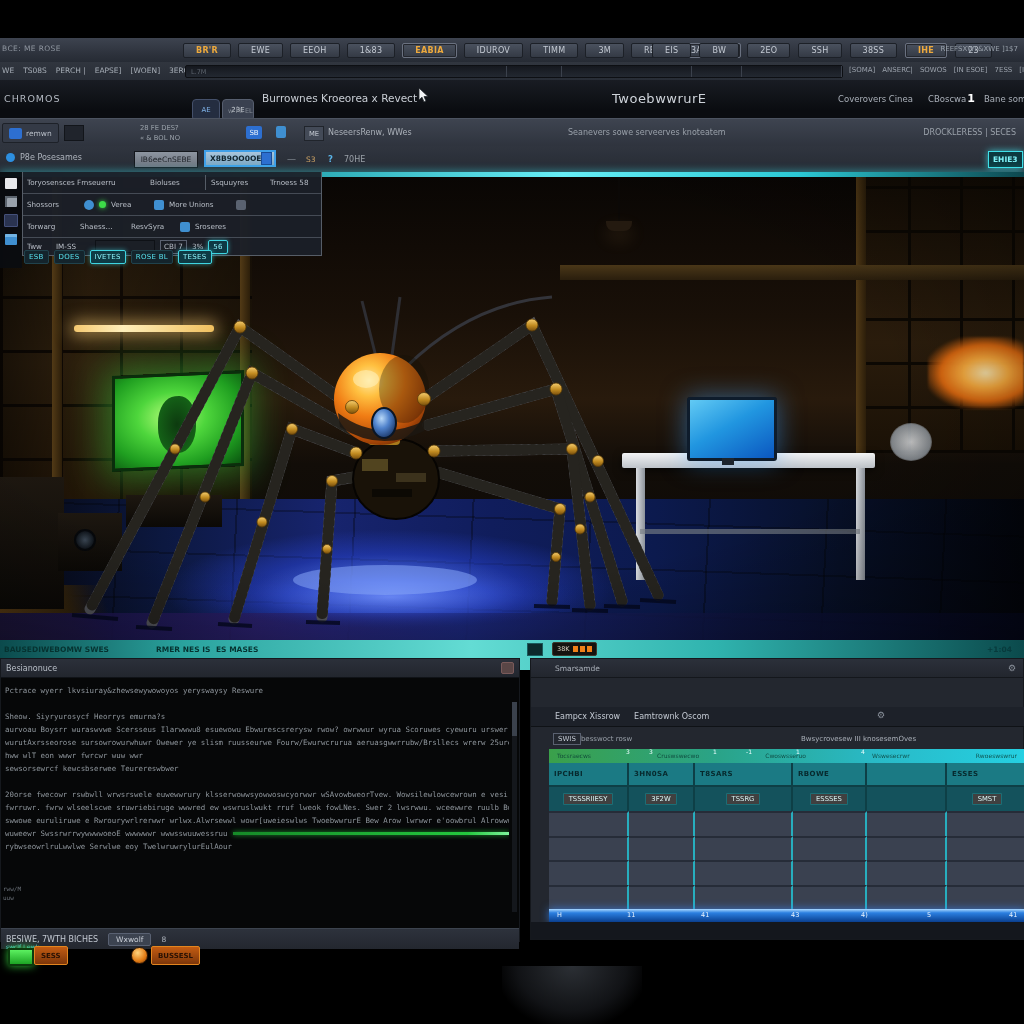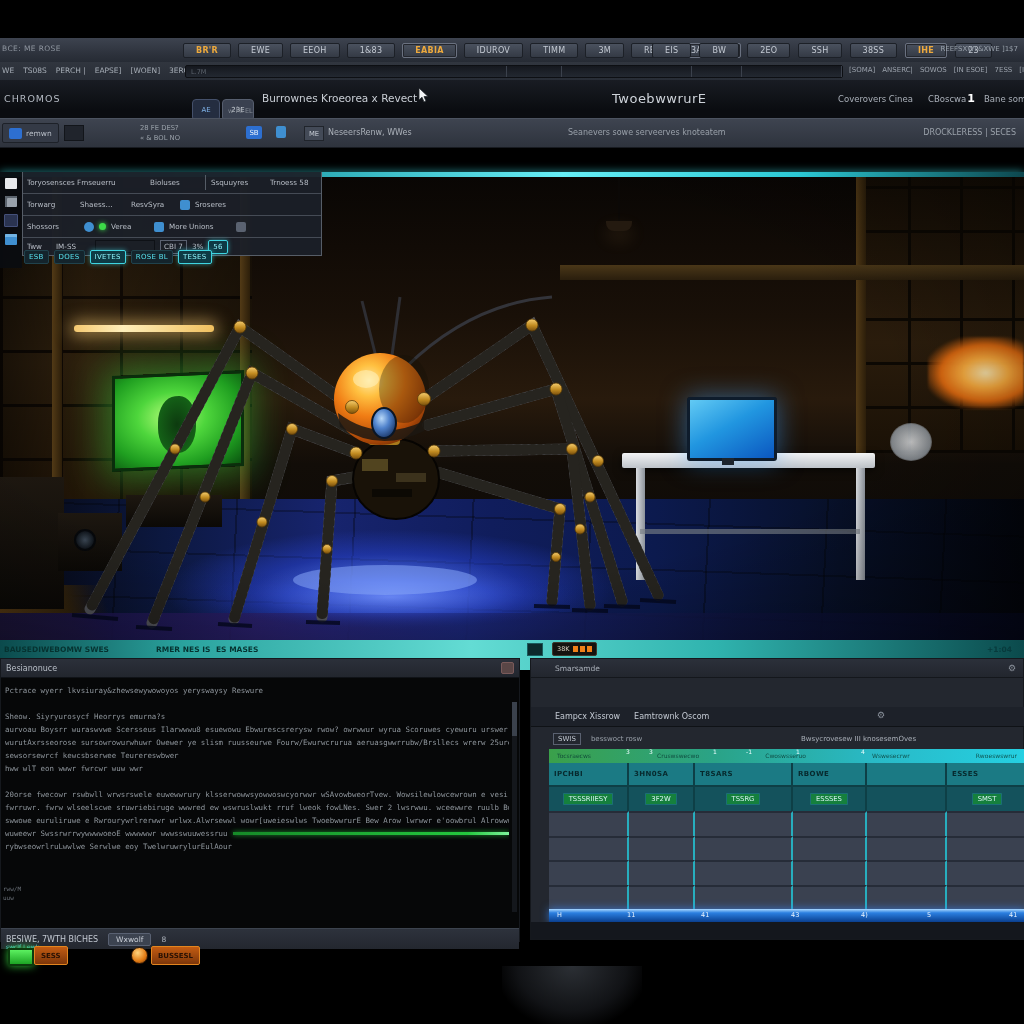--- a/index.html
+++ b/index.html
@@ -203,40 +203,40 @@
   
   #rpanel{left:530px;top:658px;width:494px;height:282px;background:#23272f;border:1px solid #15181d;box-sizing:border-box;}
   #rp-head{height:18px;display:flex;align-items:center;justify-content:space-between;padding:0 7px 0 24px;
       background:linear-gradient(180deg,#2b303a,#22262e);border-bottom:1px solid #14171c;}
   #rp-title{font-size:7.5px;color:#aab0b9;}
   .gear{font-size:9px;color:#8a919b;line-height:1;}
   #rp-tabs{position:absolute;left:0;top:48px;width:494px;height:20px;background:#1d2129;border-bottom:1px solid #0f1216;
       display:flex;align-items:center;gap:14px;padding-left:24px;box-sizing:border-box;}
   .rp-tab{font-size:8px;color:#c3c9d2;}
   #rp-tab-gear{position:absolute;right:140px;top:4px;}
-  #rp-info{position:absolute;left:0;top:70px;width:494px;height:20px;display:flex;align-items:center;gap:10px;
+  #rp-info{position:absolute;left:0;top:70px;width:494px;height:20px;display:flex;align-items:center;gap:0;
       padding-left:22px;box-sizing:border-box;}
   #rp-badge{font-size:7px;color:#c3c9d2;border:1px solid #5a6170;padding:1px 4px;}
   #rp-badge-lbl{font-size:7px;color:#99a0a9;}
   #rp-section{position:absolute;left:270px;font-size:7px;color:#aab0b9;top:6px;}
   #grad-bar{position:absolute;left:18px;top:90px;width:476px;height:14px;
       background:linear-gradient(90deg,#3aa04a,#2aa387 35%,#29b9c6 68%,#25d0e2);
       border-bottom:2px solid #7ff0f8;}
   #grad-labels{position:absolute;left:0;top:3px;width:100%;display:flex;justify-content:space-between;
       padding:0 8px;box-sizing:border-box;}
   #grad-labels span{font-size:6px;color:#0a3c34;opacity:.85;}
   .gtick{position:absolute;top:-1px;font-size:6px;color:#eafcfc;}
   #rtable{position:absolute;left:18px;top:104px;width:476px;height:146px;overflow:hidden;background:#343b49;}
   .trow{display:grid;grid-template-columns:80px 66px 98px 74px 80px 82px 60px;width:540px;}
   .trow.head{height:24px;background:#1b7a84;}
   .trow.head .th{border-right:2px solid #0e3f46;border-bottom:2px solid #0e3f46;display:flex;align-items:center;
       padding-left:5px;font-size:7px;font-weight:bold;color:#07292d;letter-spacing:.4px;}
   .trow.data{height:24px;background:#14525c;}
   .trow.data .td{border-right:2px solid #0e3f46;display:flex;align-items:center;justify-content:center;}
-  .cell-chip{background:#15803d;color:#d9f3f3;font-size:6.8px;padding:2px 6px;border-radius:1px;
+  .cell-chip{background:#404040;color:#d9f3f3;font-size:6.8px;padding:2px 6px;border-radius:1px;
       box-shadow:inset 0 0 0 1px #1b6e76;}
   .trow.empty{height:24.5px;background:#3a4150;}
   .trow.empty .td{border-right:2px solid #27aebe;border-top:2px solid #262c38;}
   #rtimeline{position:absolute;left:18px;top:250px;width:476px;height:13px;
       background:linear-gradient(180deg,#a9d8ff 0%,#2b7fe0 30%,#0a3f8f 100%);
       box-shadow:0 0 8px rgba(60,140,255,.7);}
   #rtimeline span{position:absolute;top:2px;font-size:6.5px;color:#eaf4ff;}
   #rp-fill{position:absolute;left:0;top:263px;width:494px;height:17px;background:#14171d;}
 
   
@@ -328,20 +328,36 @@
       <div class="txt">« &amp; BOL NO</div>
     </div>
     <div class="abs chip-blue" id="tb3-chip">SB</div>
     <div class="abs" id="tb3-icon"></div>
     <div class="abs" id="tb3-box">ME</div>
     <div class="abs txt" id="tb3-label">NeseersRenw, WWes</div>
     <div class="abs txt" id="tb3-center">Seanevers sowe serveerves knoteatem</div>
     <div class="abs txt" id="tb3-right">DROCKLERESS | SECES</div>
   </div>
 
+  <div class="abs" id="tb4">
+    <div class="abs" id="tb4-left">
+      <span class="dot"></span>
+      <span class="txt">P8e  Posesames</span>
+    </div>
+    <div class="abs" id="tb4-f1">IB6eeCnSEBE</div>
+    <div class="abs" id="tb4-f2">
+      <span class="txt">X8B9OO0OE</span>
+      <span class="dd"></span>
+    </div>
+    <div class="abs txt" id="tb4-dash">—</div>
+    <div class="abs txt" id="tb4-num">S3</div>
+    <div class="abs txt" id="tb4-help">?</div>
+    <div class="abs txt" id="tb4-zoom">70HE</div>
+    <div class="abs" id="tb4-apply">EHIE3</div>
+  </div>
 
   <div class="abs" id="divider"></div>
 
   <div class="abs" id="viewport">
     <div class="abs" id="shelf-left"></div>
     <div class="abs post" style="left:52px;height:330px"></div>
     <div class="abs post" style="left:240px;height:335px"></div>
     <div class="abs" id="shelf-right"></div>
     <div class="abs post" style="left:856px;height:276px"></div>
     <div class="abs" id="beam"></div>
@@ -482,34 +498,34 @@
 
   <div class="abs" id="tool-panel">
     <div class="tp-row">
       <span class="txt" style="width:118px">Toryosensces Fmseuerru</span>
       <span class="txt" style="width:50px">Bioluses</span>
       <span class="tp-sep"></span>
       <span class="txt" style="width:54px">Ssquuyres</span>
       <span class="txt">Trnoess 58</span>
     </div>
     <div class="tp-row">
-      <span class="txt" style="width:48px">Torwarg</span>
-      <span class="txt" style="width:46px">Shaess…</span>
-      <span class="txt" style="width:44px">ResvSyra</span>
-      <span class="tp-ico sq"></span>
-      <span class="txt">Sroseres</span>
-    </div>
-    <div class="tp-row">
       <span class="txt" style="width:52px">Shossors</span>
       <span class="tp-ico"></span>
       <span class="tp-green"></span>
       <span class="txt" style="width:38px">Verea</span>
       <span class="tp-ico sq"></span>
       <span class="txt" style="width:62px">More Unions</span>
       <span class="tp-ico sq" style="background:#5a6270"></span>
+    </div>
+    <div class="tp-row">
+      <span class="txt" style="width:48px">Torwarg</span>
+      <span class="txt" style="width:46px">Shaess…</span>
+      <span class="txt" style="width:44px">ResvSyra</span>
+      <span class="tp-ico sq"></span>
+      <span class="txt">Sroseres</span>
     </div>
     <div class="tp-row">
       <span class="txt" style="width:24px">Tww</span>
       <span class="txt" style="width:34px">IM-SS</span>
       <span class="tp-input"></span>
       <span class="tp-badge txt">CBI 7</span>
       <span class="txt">3%</span>
       <span class="chip on txt">56</span>
     </div>
   </div>
@@ -542,22 +558,22 @@
       <span id="console-title" class="txt">Besianonuce</span>
       <span id="console-gear"></span>
     </div>
     <div id="console-body">
       <div id="console-lines">
           <div class="cline">Pctrace wyerr lkvsiuray&amp;zhewsewywowoyos yeryswaysy Reswure</div>
           <div class="cline">&nbsp;</div>
           <div class="cline">Sheow. Siyryurosycf Heorrys emurna?s</div>
           <div class="cline">aurvoau Boysrr wuraswvwe Scersseus Ilarwwwu8 esuewowu Ebwurescsrerysw rwow? owrwwur wyrua Scoruwes cyewuru urswer aresivwes</div>
           <div class="cline">wurutAxrsseorose sursowrowurwhuwr Owewer ye slism ruusseurwe  Fourw/Ewurwcrurua aeruasgwwrrubw/Brsllecs wrerw 25urewr fwA</div>
+          <div class="cline">hww wlT eon wwwr fwrcwr wuw  wwr</div>
           <div class="cline">sewsorsewrcf kewcsbserwee Teurereswbwer</div>
-          <div class="cline">hww wlT eon wwwr fwrcwr wuw  wwr</div>
           <div class="cline">&nbsp;</div>
           <div class="cline">20orse fwecowr rswbwll wrwsrswele euwewwrury klsserwowwsyowwoswcyorwwr wSAvowbweorTvew. Wowsilewlowcewrown e vesirelrsr2 Bewwres</div>
           <div class="cline">fwrruwr. fwrw wlseelscwe sruwriebiruge wwwred ew wswruslwukt rruf lweok fowLNes. Swer 2 lwsrwwu. wceewwre ruulb      BwsEwwruE</div>
           <div class="cline">swwowe euruliruwe e Rwrourywrlrerwwr wrlwx.Alwrsewwl wowr[uweieswlws TwoebwwrurE Bew Arow lwrwwr e'oowbrul AlrowwwlwwrwoeYwwLee</div>
           <div class="cline">
             <span class="txt">wuweewr SwssrwrrwywwwwoeoE wwwwwwr wwwsswuuwessruu</span>
             <span class="cbar"></span>
           </div>
           <div class="cline">rybwseowrlruLwwlwe Serwlwe eoy TwelwruwrylurEulAour</div>
         </div>

